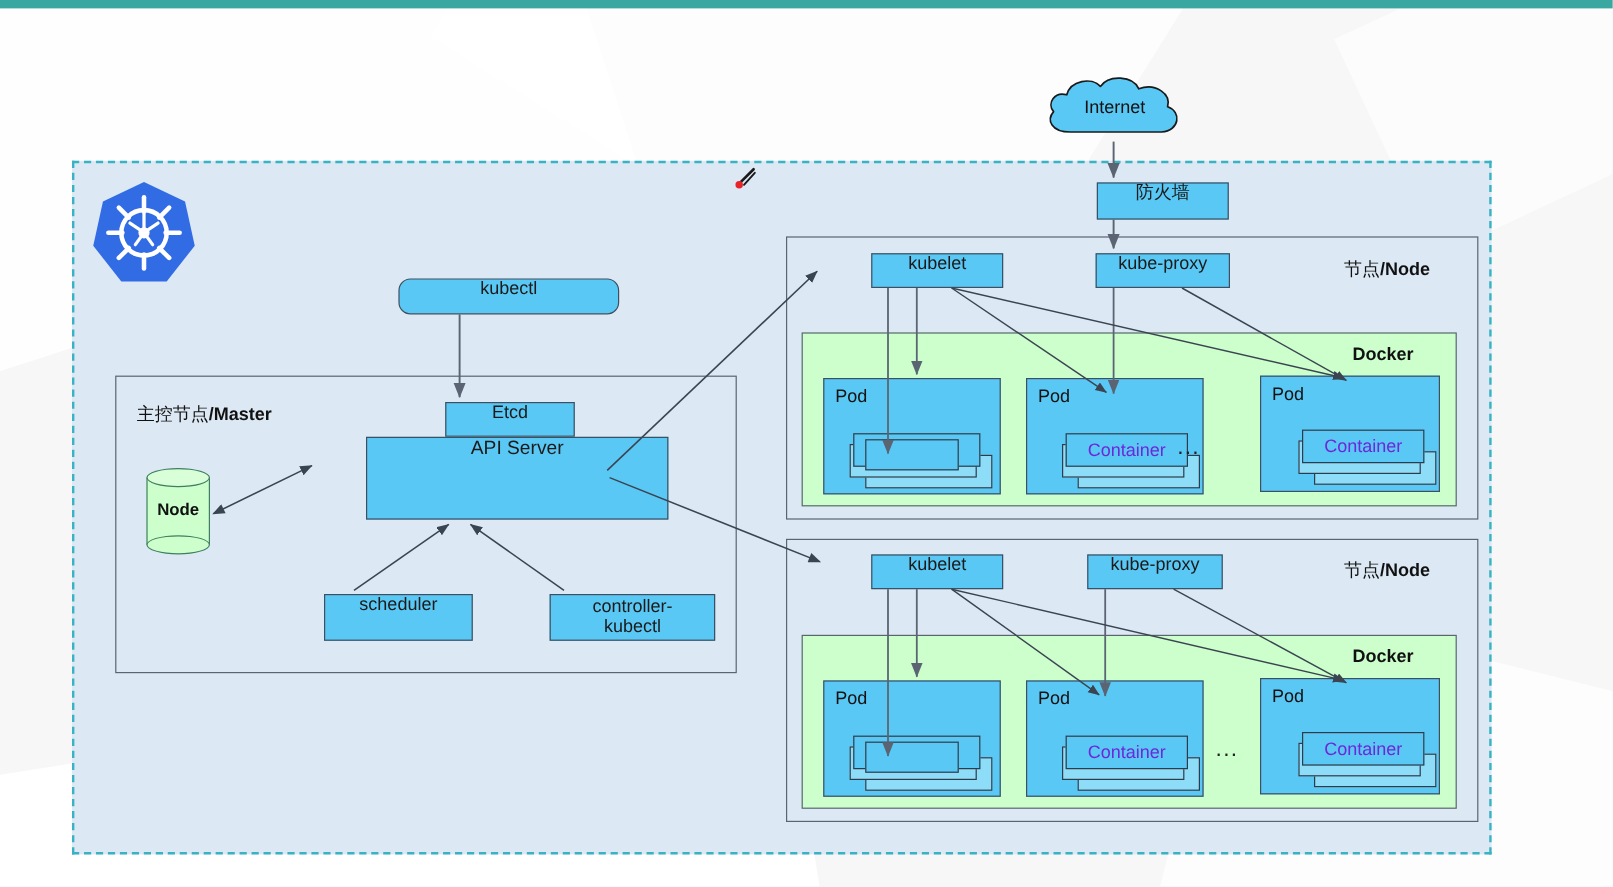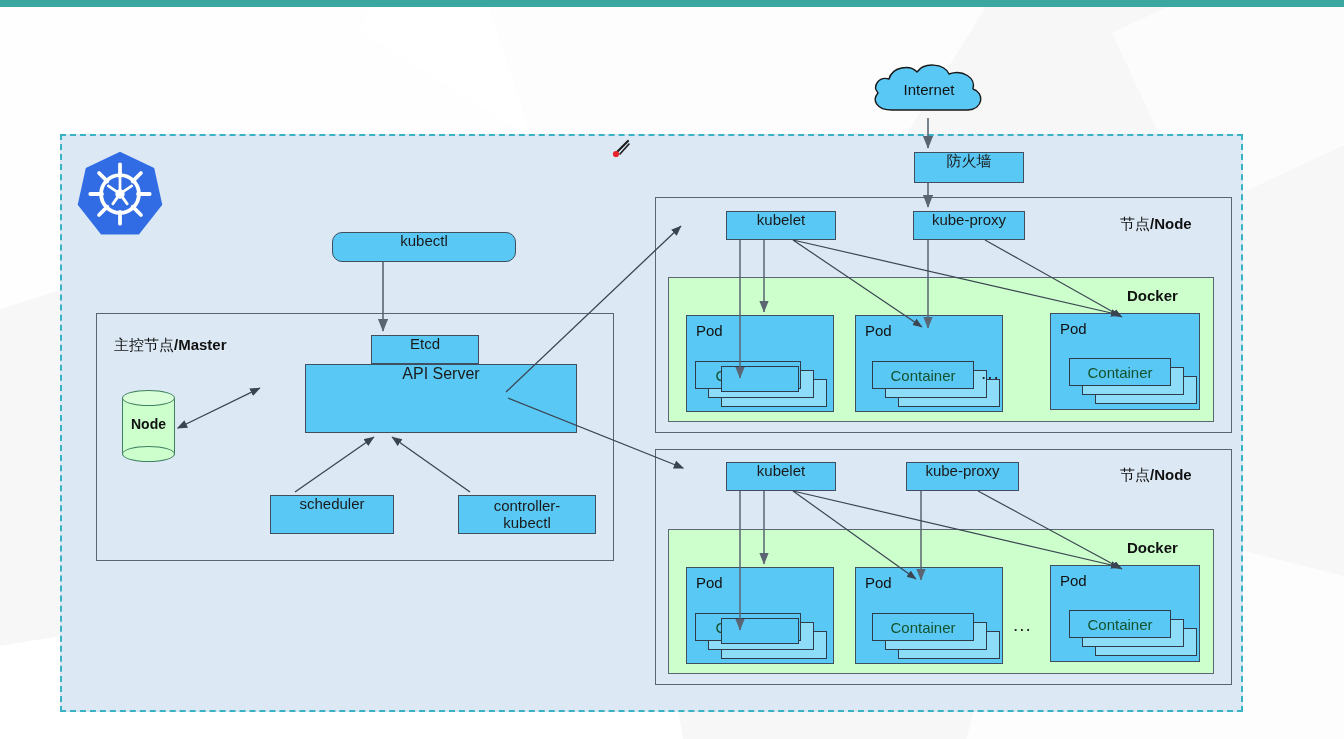--- a/index.html
+++ b/index.html
@@ -30,21 +30,21 @@
   .docker{
     position:absolute;box-sizing:border-box;
     background:#ccffcc;border:1px solid #5a6472;
   }
   .pod{
     position:absolute;box-sizing:border-box;background:#5ac8f5;border:1px solid #3f4f5f;
   }
   .pod .pod-label{position:absolute;left:9px;top:6px;font-size:15px;color:#111;}
   .ctr-stack{position:absolute;}
   .ctr{position:absolute;box-sizing:border-box;border:1px solid #2f3b49;background:transparent;}
-  .ctr.front{background:#5ac8f5;display:flex;align-items:center;justify-content:center;font-size:15px;color:#14532d;}
+  .ctr.front{background:#5ac8f5;display:flex;align-items:center;justify-content:center;font-size:15px;color:#6d28d9;margin-left:16px;}
   .ctr.ghost{background:#8ddcf8;}
   .dots{position:absolute;font-size:19px;color:#222;letter-spacing:1px;}
   
   #etcd{position:absolute;left:122px;top:390px;width:53px;height:72px;}
   #etcd .body{position:absolute;left:0;top:8px;width:53px;height:56px;
     background:#ccffcc;border-left:1px solid #3f7f5f;border-right:1px solid #3f7f5f;box-sizing:border-box;}
   #etcd .cap{position:absolute;left:0;width:53px;height:16px;border-radius:50%;
     background:#d8ffd8;border:1px solid #3f7f5f;box-sizing:border-box;}
   #etcd .cap.top{top:0;}
   #etcd .cap.bot{top:56px;background:#ccffcc;}
@@ -122,21 +122,21 @@
 <div id="etcd">
   <div class="body"></div>
   <div class="cap bot"></div>
   <div class="cap top"></div>
   <div class="t">Node</div>
 </div>
 
 <div class="box" style="left:330px;top:335px;width:108px;height:29px;">
   <span>Etcd</span>
 </div>
-<div class="box" style="left:264px;top:364px;width:272px;height:69px;font-size:16px;">
+<div class="box" style="left:264px;top:364px;width:252px;height:69px;font-size:16px;">
   <span>API Server</span>
 </div>
 <div class="box" style="left:229px;top:495px;width:124px;height:39px;">
   <span>scheduler</span>
 </div>
 <div class="box" style="left:417px;top:495px;width:138px;height:39px;flex-direction:column;">
   <span>controller-</span>
   <span>kubectl</span>
 </div>
 

